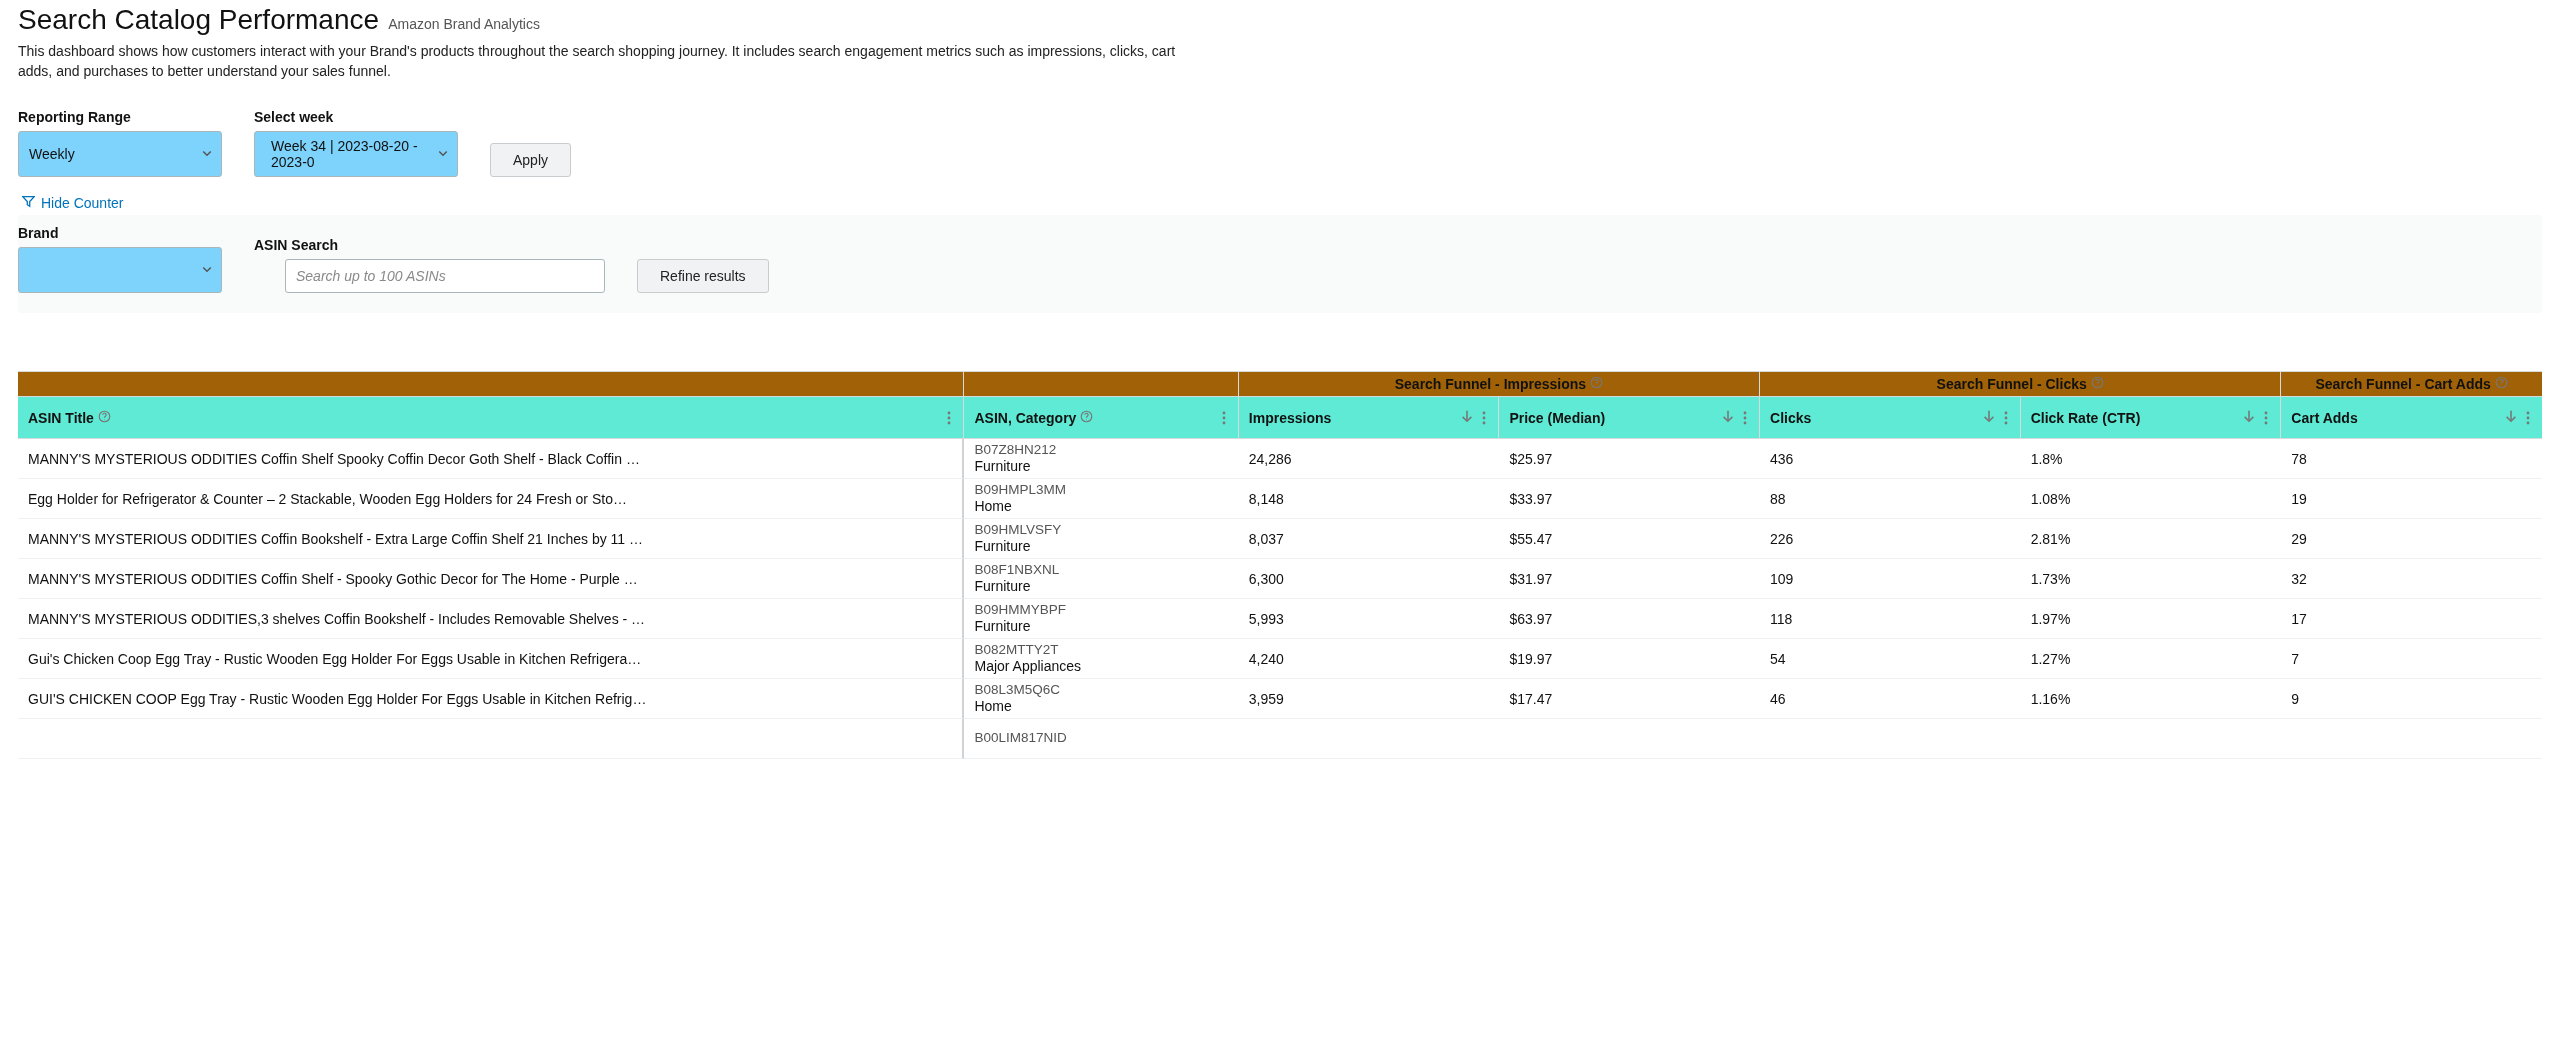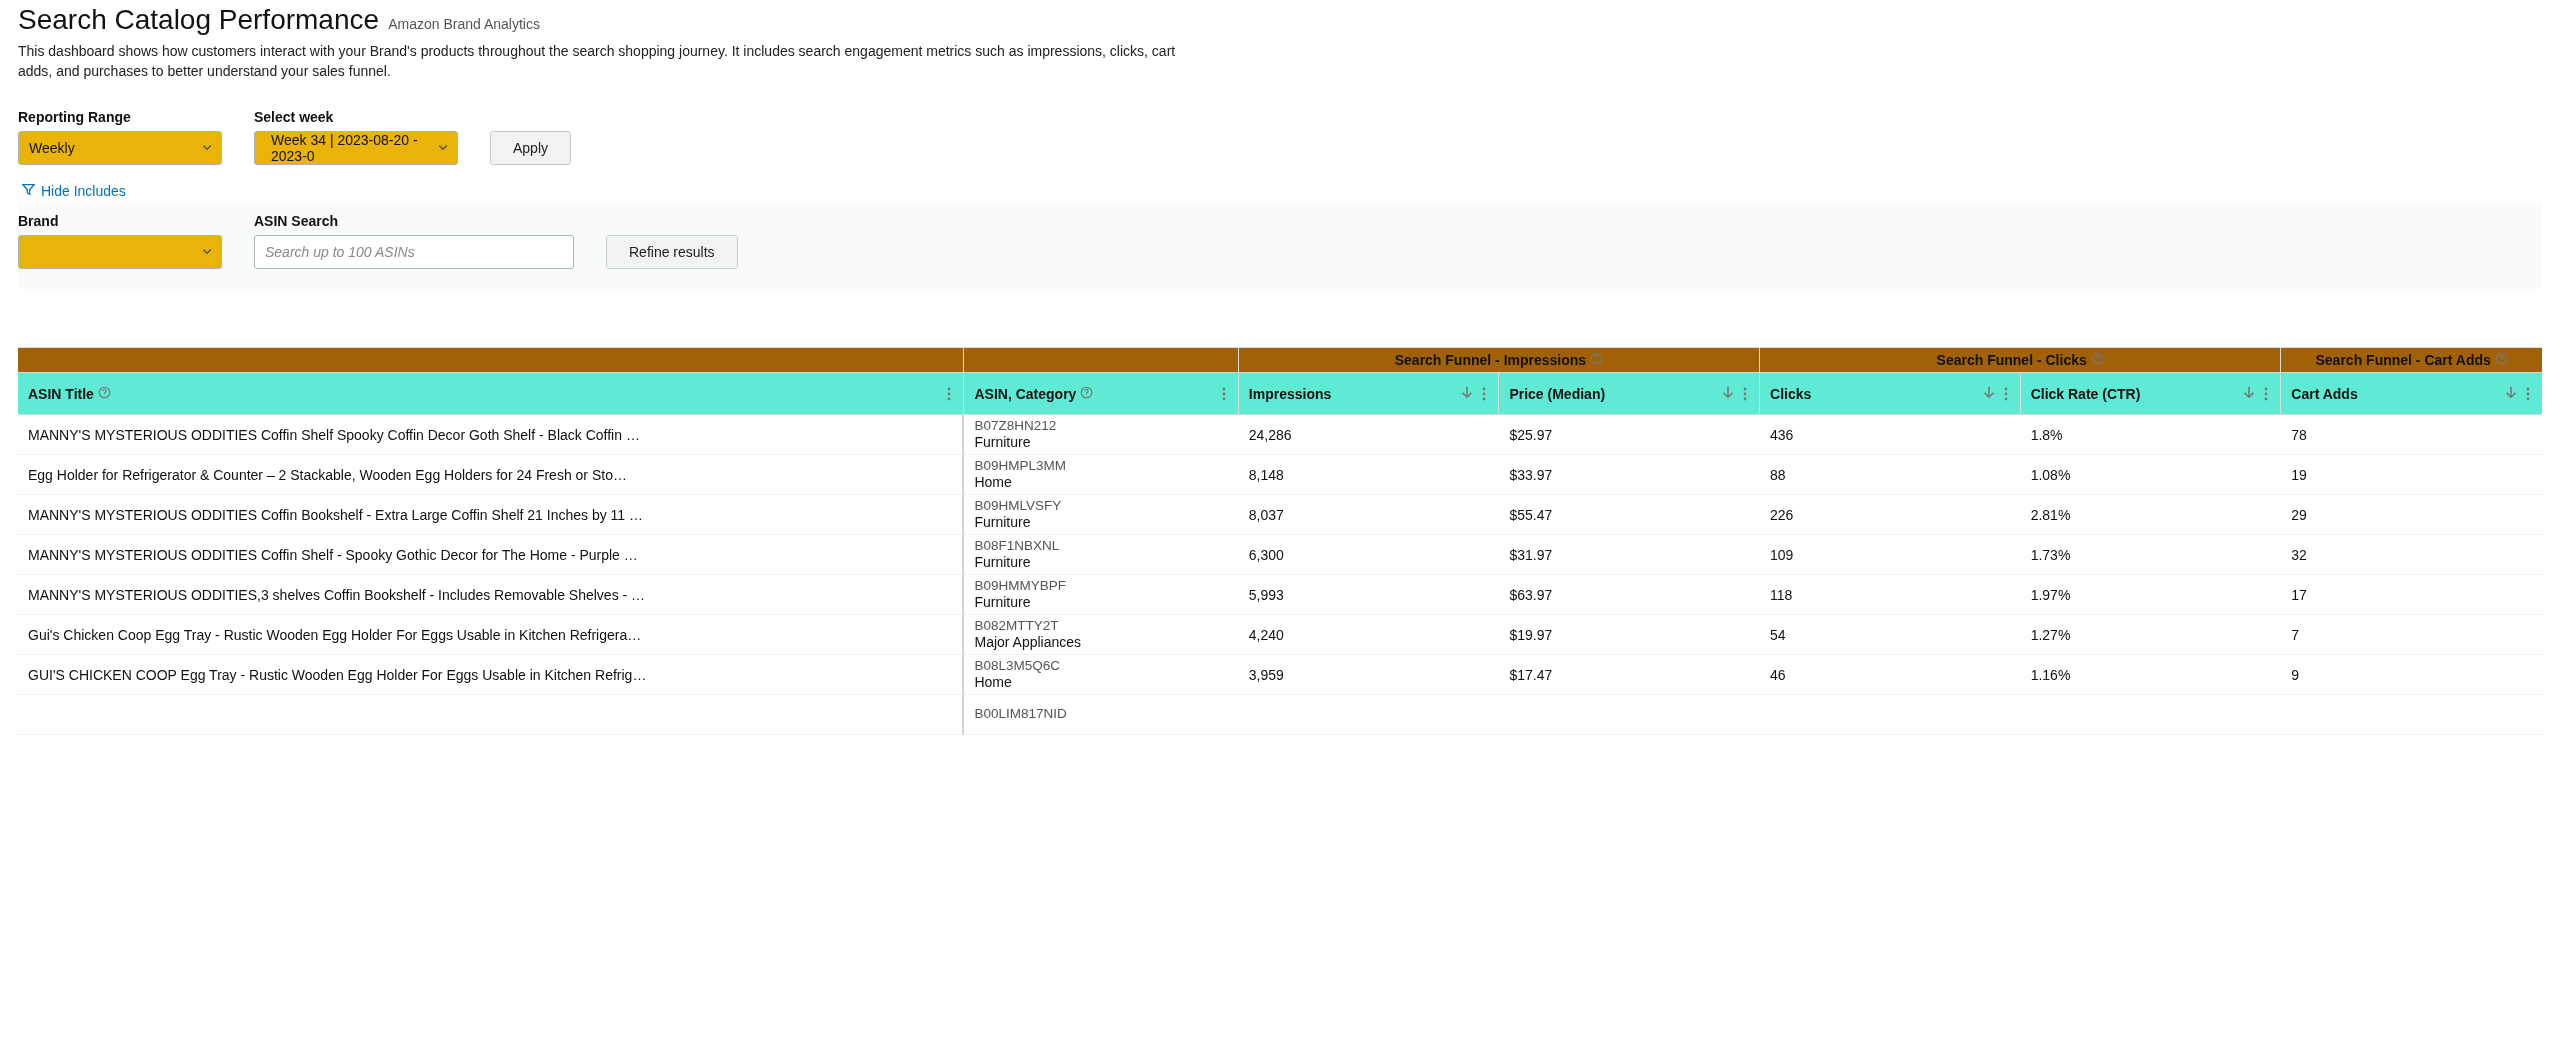--- a/index.html
+++ b/index.html
@@ -41,25 +41,25 @@
   .control-label {
     font-size: 14px;
     font-weight: 700;
     color: #111;
     margin-bottom: 6px;
   }
   .select-box {
     position: relative;
     border: 1px solid #aab7b8;
     border-radius: 3px;
-    height: 34px;
+    height: 46px;
     display: flex;
     align-items: center;
     padding: 0 30px 0 10px;
-    background: #eab308;
+    background: #7dd3fc;
     font-size: 14px;
     color: #111;
     cursor: pointer;
   }
   .select-box.w200 { width: 204px; }
   .select-box.w204 { width: 204px; padding-left: 16px; }
   .chev {
     position: absolute;
     right: 8px;
     top: 50%;
@@ -99,20 +99,21 @@
   }
   .filter-area .control-group { padding-left: 0; }
   .text-input {
     border: 1px solid #aab7b8;
     border-radius: 3px;
     height: 34px;
     width: 320px;
     padding: 0 10px;
     font-size: 14px;
     background: #fff;
+    margin-left: 31px;
   }
   .text-input::placeholder { color: #8a8a8a; font-style: italic; }
 
   
   .table-wrap { margin-top: 58px; }
   .table-scroll { overflow-x: hidden; }
   table.grid {
     border-collapse: separate;
     border-spacing: 0;
     width: 100%;
@@ -210,21 +211,21 @@
     </div>
   </div>
   <button class="btn">Apply</button>
 </div>
 
 
 <div class="filters-link">
   <span><svg viewBox="0 0 16 16">
         <polygon points="1,2 15,2 9.5,8 9.5,14 6.5,12 6.5,8"></polygon>
       </svg></span>
-  <span>Hide Includes</span>
+  <span>Hide Counter</span>
 </div>
 
 
 <div class="filter-area">
   <div class="control-group">
     <span class="control-label">Brand</span>
     <div class="select-box w200">
       <span></span>
       <span class="chev"><svg viewBox="0 0 16 16">
             <polyline points="3,6 8,11 13,6"></polyline>

